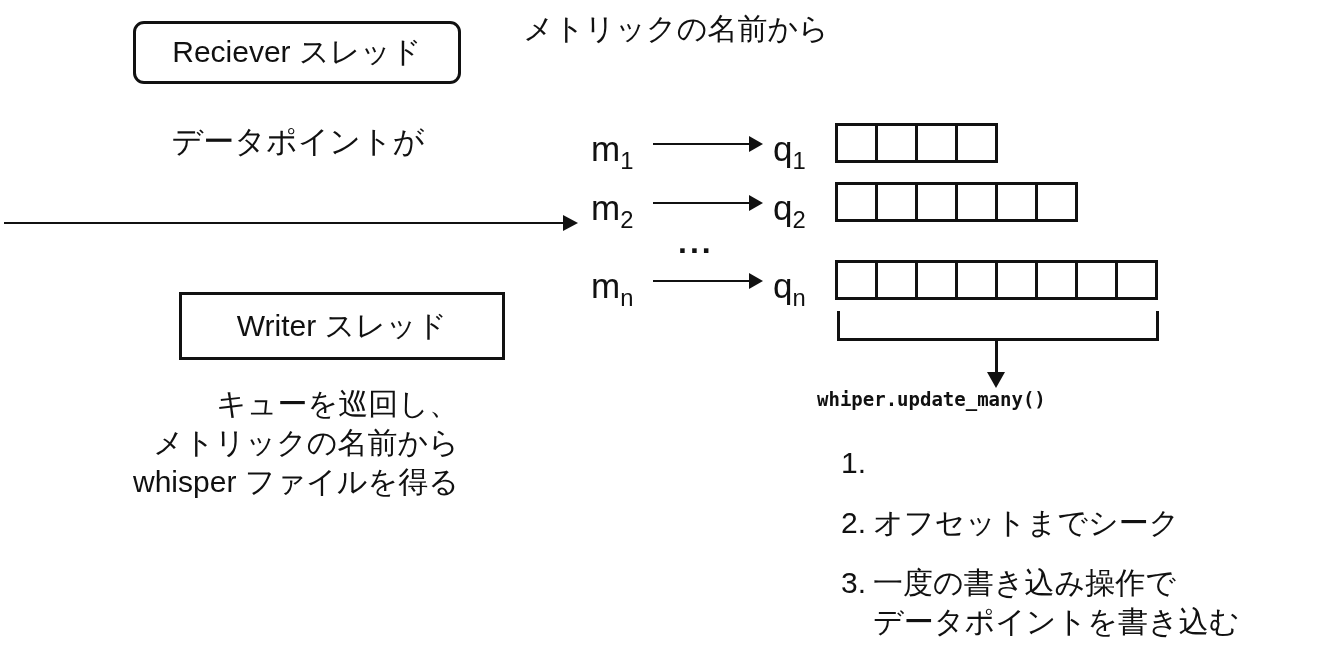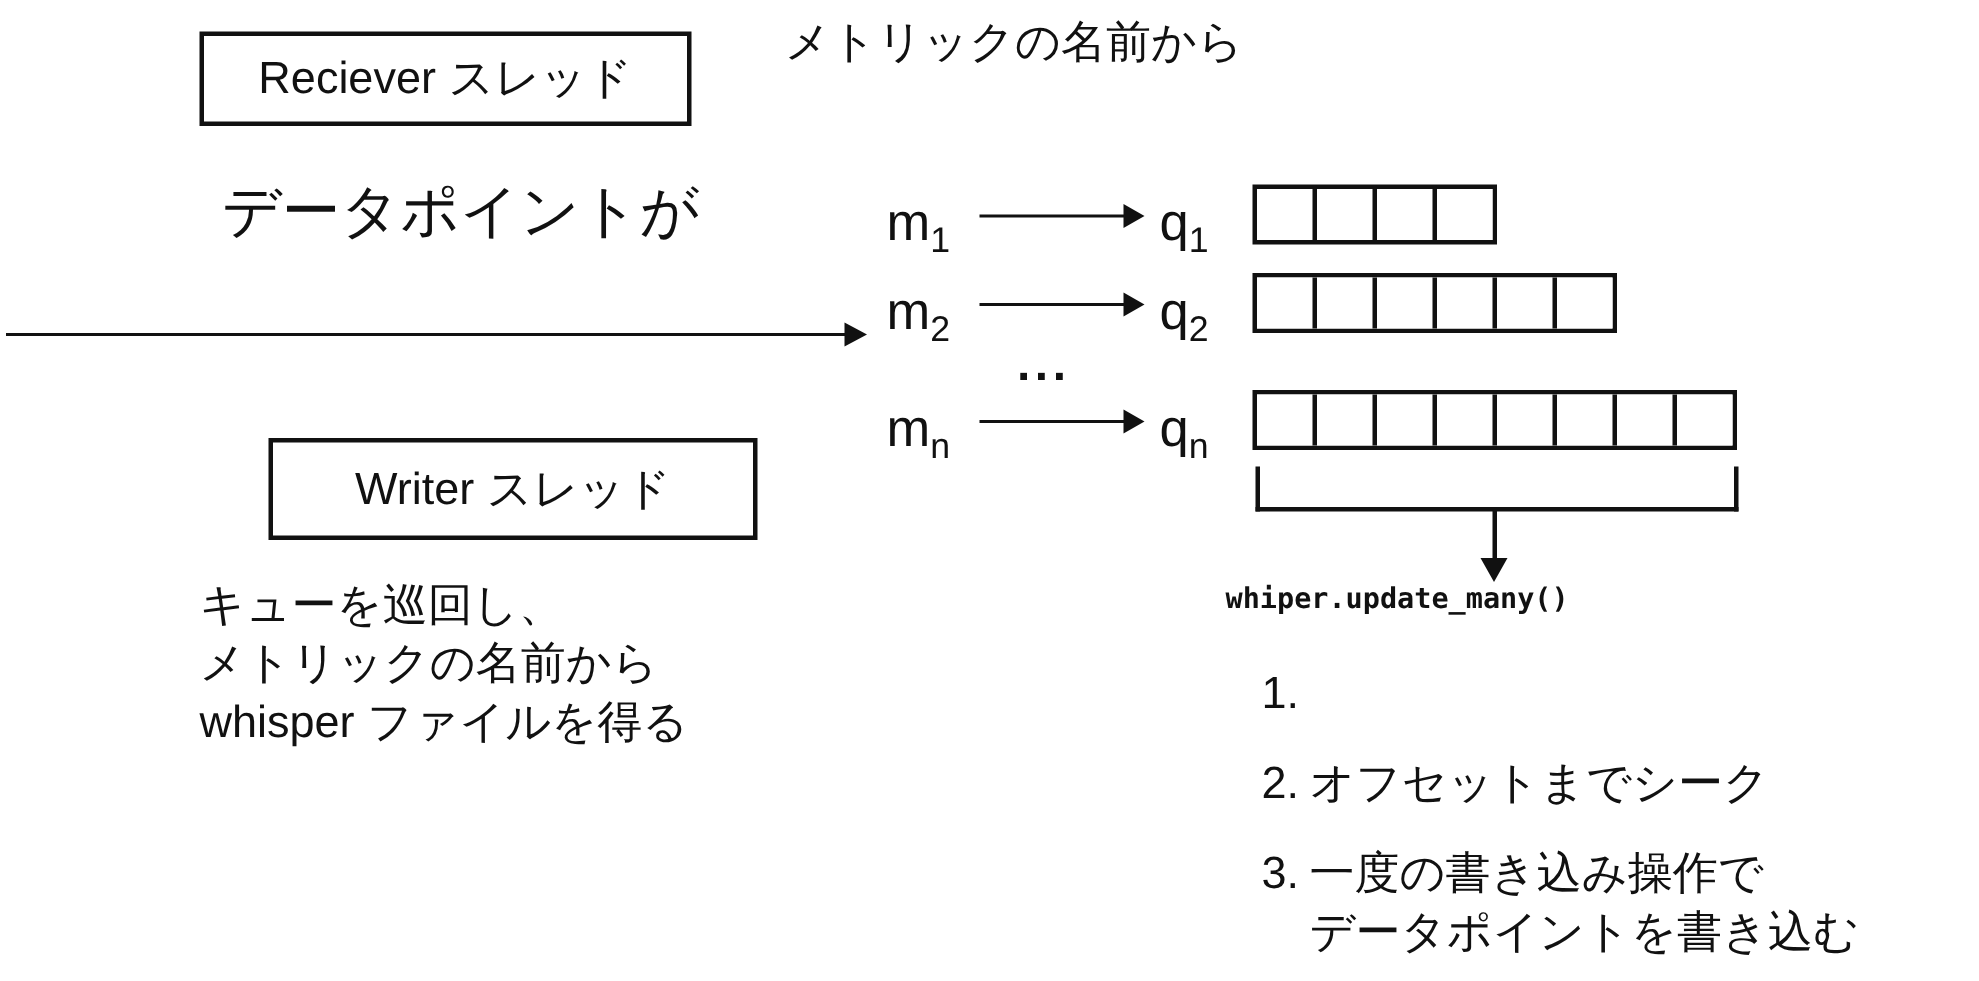--- a/index.html
+++ b/index.html
@@ -5,26 +5,26 @@
   html,body{margin:0;padding:0;background:#ffffff;}
   .canvas{
     position:relative;width:1319px;height:654px;background:#ffffff;overflow:hidden;
     font-family:"Liberation Sans","DejaVu Sans",sans-serif;color:#111111;
   }
   .box{
     position:absolute;border:3px solid #111;background:#fff;
     display:flex;align-items:center;justify-content:center;
     font-size:30px;white-space:nowrap;
   }
-  .receiver-box{left:133px;top:21px;width:322px;height:57px;}
+  .receiver-box{left:133px;top:21px;width:322px;height:57px;border-radius:11px;}
   .writer-box{left:135px;top:292px;width:320px;height:62px;margin-left:44px;}
   .caption{position:absolute;font-size:30px;line-height:40px;text-align:center;white-space:nowrap;}
   .map-caption{left:498px;top:12px;width:356px;line-height:34px;}
-  .incoming-caption{left:148px;top:121px;width:300px;line-height:41px;font-size:39px;}
-  .writer-desc{position:absolute;left:133px;top:384px;font-size:30px;line-height:39px;text-align:left;white-space:nowrap;}
+  .incoming-caption{left:148px;top:121px;width:300px;line-height:41px;font-size:31px;}
+  .writer-desc{position:absolute;left:133px;top:384px;font-size:30px;line-height:39px;text-align:right;white-space:nowrap;}
 
   
   .long-arrow{position:absolute;left:4px;top:214px;width:574px;height:18px;}
   .long-arrow .line{position:absolute;left:0;top:8px;width:560px;height:0;border-top:2px solid #111;}
   .h-head{position:absolute;width:0;height:0;border-top:8px solid transparent;border-bottom:8px solid transparent;border-left:15px solid #111;}
   .long-arrow .h-head{left:559px;top:1px;}
 
   
   .mqrow{position:absolute;left:573px;width:620px;height:62px;}
   .mlabel,.qlabel{position:absolute;font-size:35px;line-height:72px;white-space:nowrap;}

